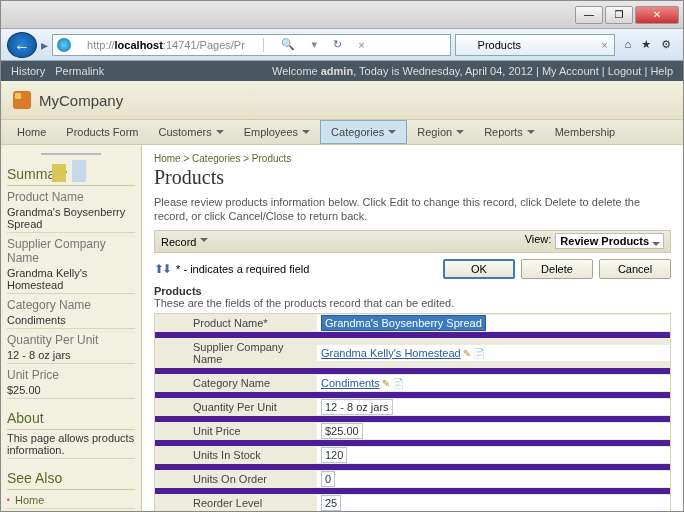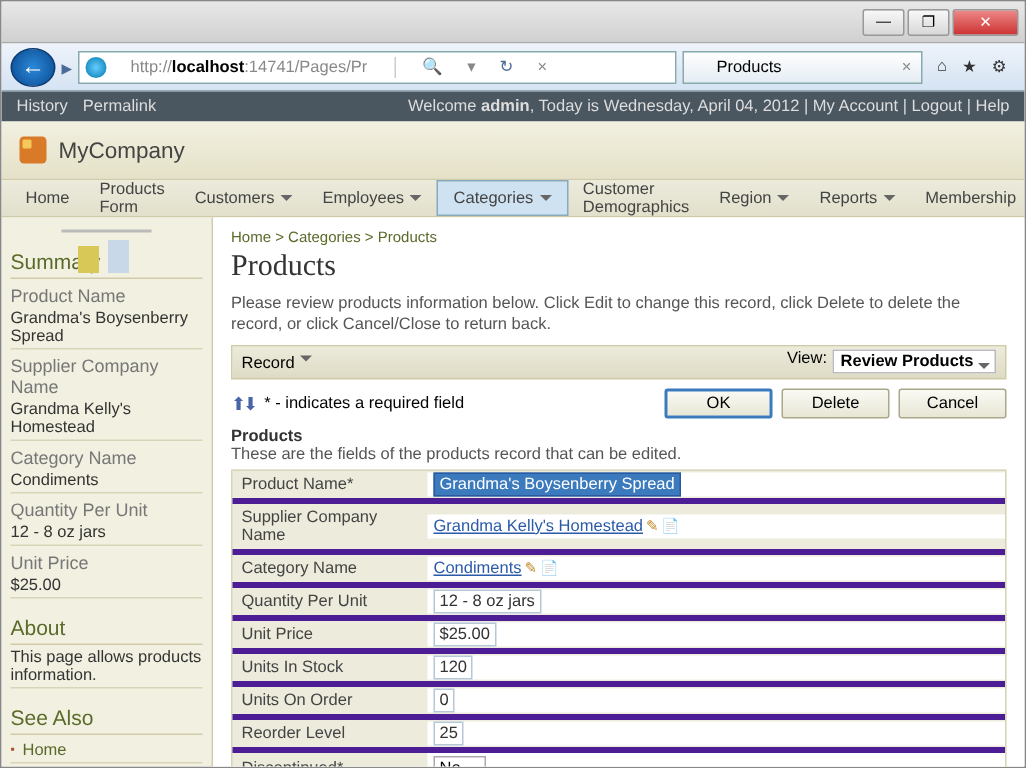--- a/index.html
+++ b/index.html
@@ -44,21 +44,21 @@
 .viewsel { background: #fff; border: 1px solid #bbb; padding: 1px 14px 1px 4px; position: relative; font-weight: bold; }
 .viewsel .caret { position: absolute; right: 3px; top: 5px; }
 .actrow { display: flex; align-items: center; gap: 6px; margin: 6px 0; }
 .actrow .arrows { color: #4a64a8; font-size: 12px; letter-spacing: -2px; }
 .actrow .btns { margin-left: auto; display: flex; gap: 6px; }
 .btn { width: 72px; height: 20px; background: linear-gradient(#fafaf5,#e8e6d4); border: 1px solid #aaa88a; border-radius: 2px; display: flex; align-items: center; justify-content: center; cursor: pointer; }
 .btn.primary { border: 2px solid #3a7abd; }
 .sect { font-weight: bold; color: #333; margin-top: 2px; }
 .sub { color: #555; margin-bottom: 4px; }
 .form { background: #ecebdc; border: 1px solid #d8d4b8; }
-.frow { display: flex; align-items: center; border-bottom: 4px solid #4c1d95; }
+.frow { display: flex; align-items: center; border-bottom: 6px solid #4c1d95; padding-left: 32px; }
 .flab { width: 130px; padding: 3px 6px; color: #444; }
 .fval { flex: 1; padding: 2px 4px; background: #fff; }
 .inp { border: 1px solid #b5c7d8; padding: 1px 3px; font-size: 11px; color: #333; }
 .inp.hl { background: #3a7abd; color: #fff; border-color: #2a5a9d; }
 .link { color: #2a5aa8; text-decoration: underline; }
 .sel { border: 1px solid #aaa; padding: 1px 16px 1px 3px; position: relative; display: inline-block; }
 .sel .caret { position: absolute; right: 2px; top: 4px; }
 .icoedit { color: #c08a2a; font-size: 10px; margin-left: 2px; cursor: pointer; }
 </style>
 </head>
@@ -118,21 +118,20 @@
       <span class="caret"></span>
     </div>
   <div class="mi">
       <span>Employees</span>
       <span class="caret"></span>
     </div>
   <div class="mi active">
       <span>Categories</span>
       <span class="caret"></span>
     </div>
-  <div class="mi">Customer Demographics</div>
   <div class="mi">
       <span>Region</span>
       <span class="caret"></span>
     </div>
   <div class="mi">
       <span>Reports</span>
       <span class="caret"></span>
     </div>
   <div class="mi">Membership</div>
 </div>

